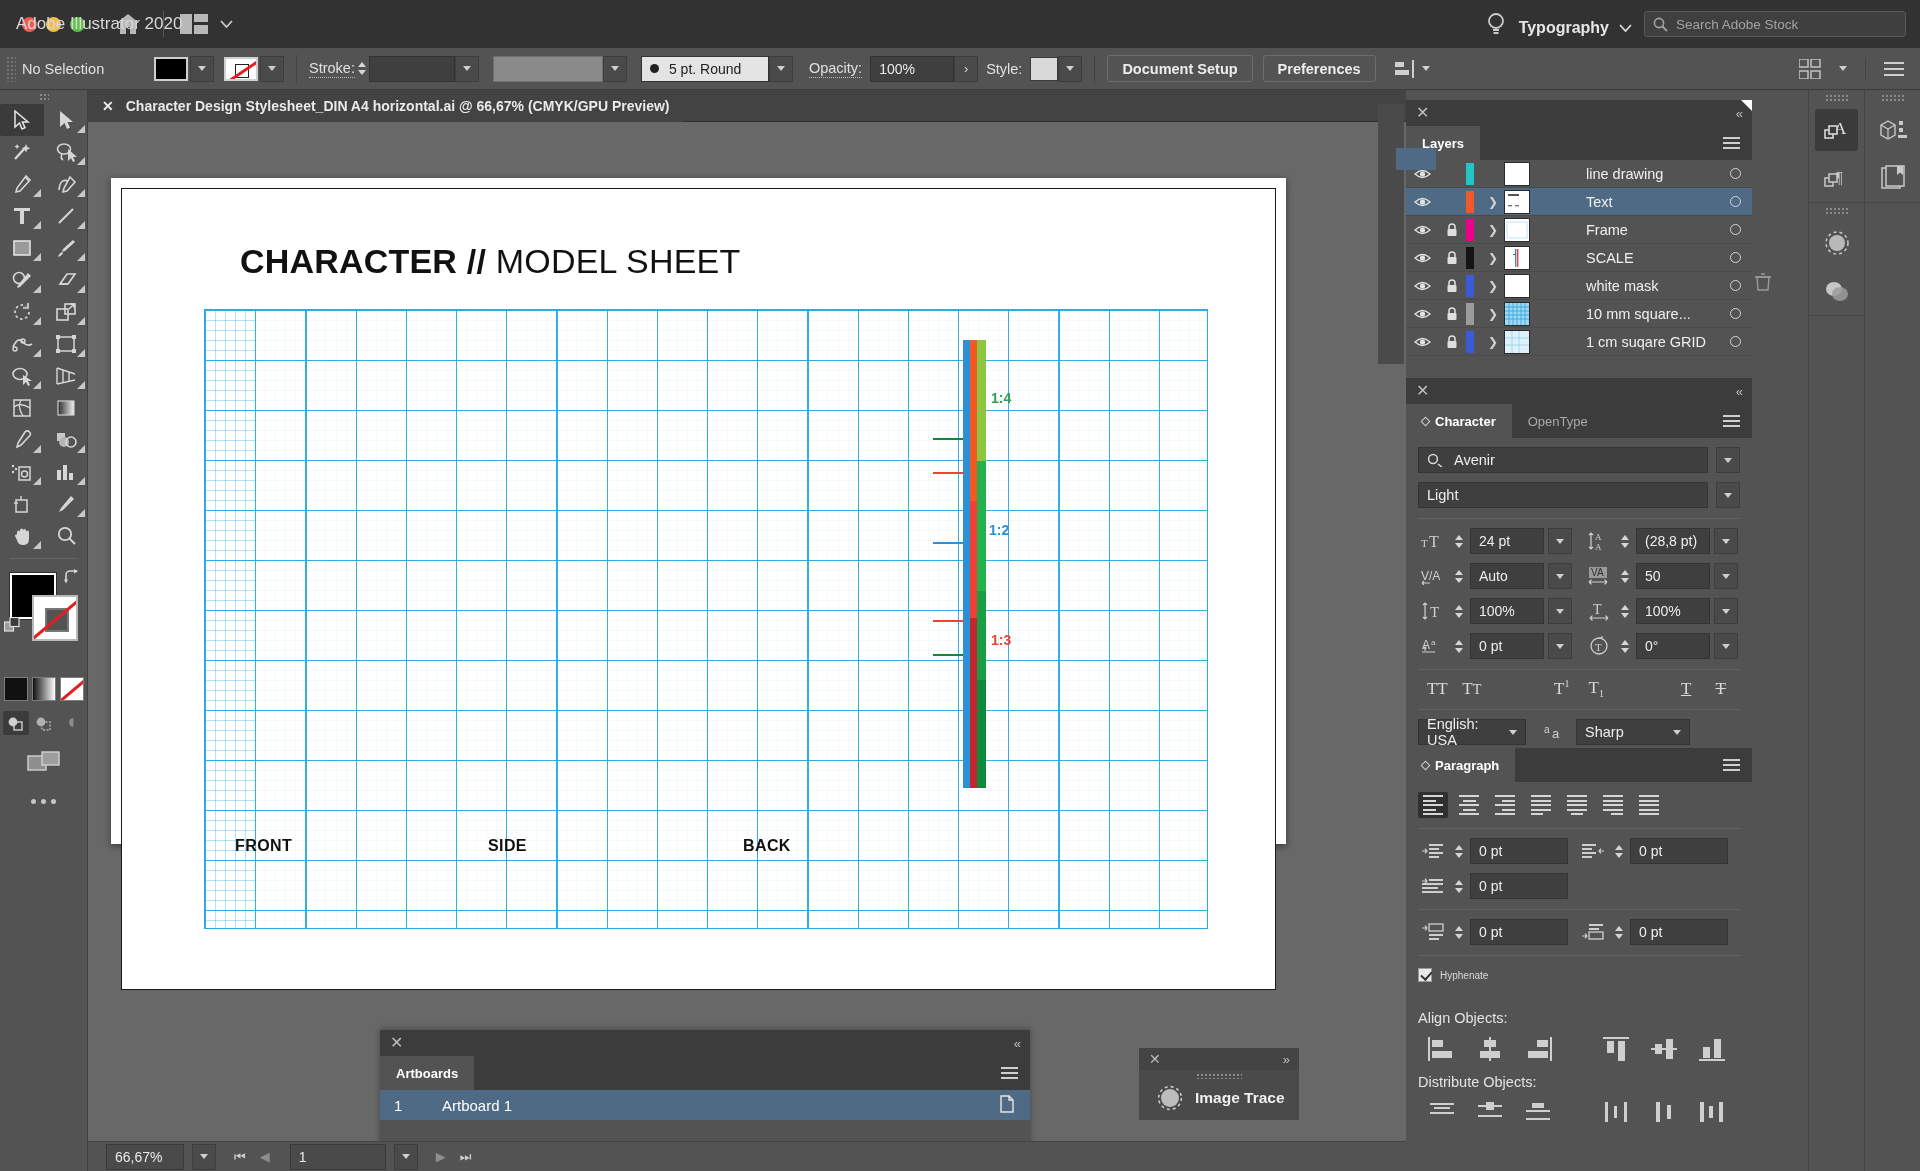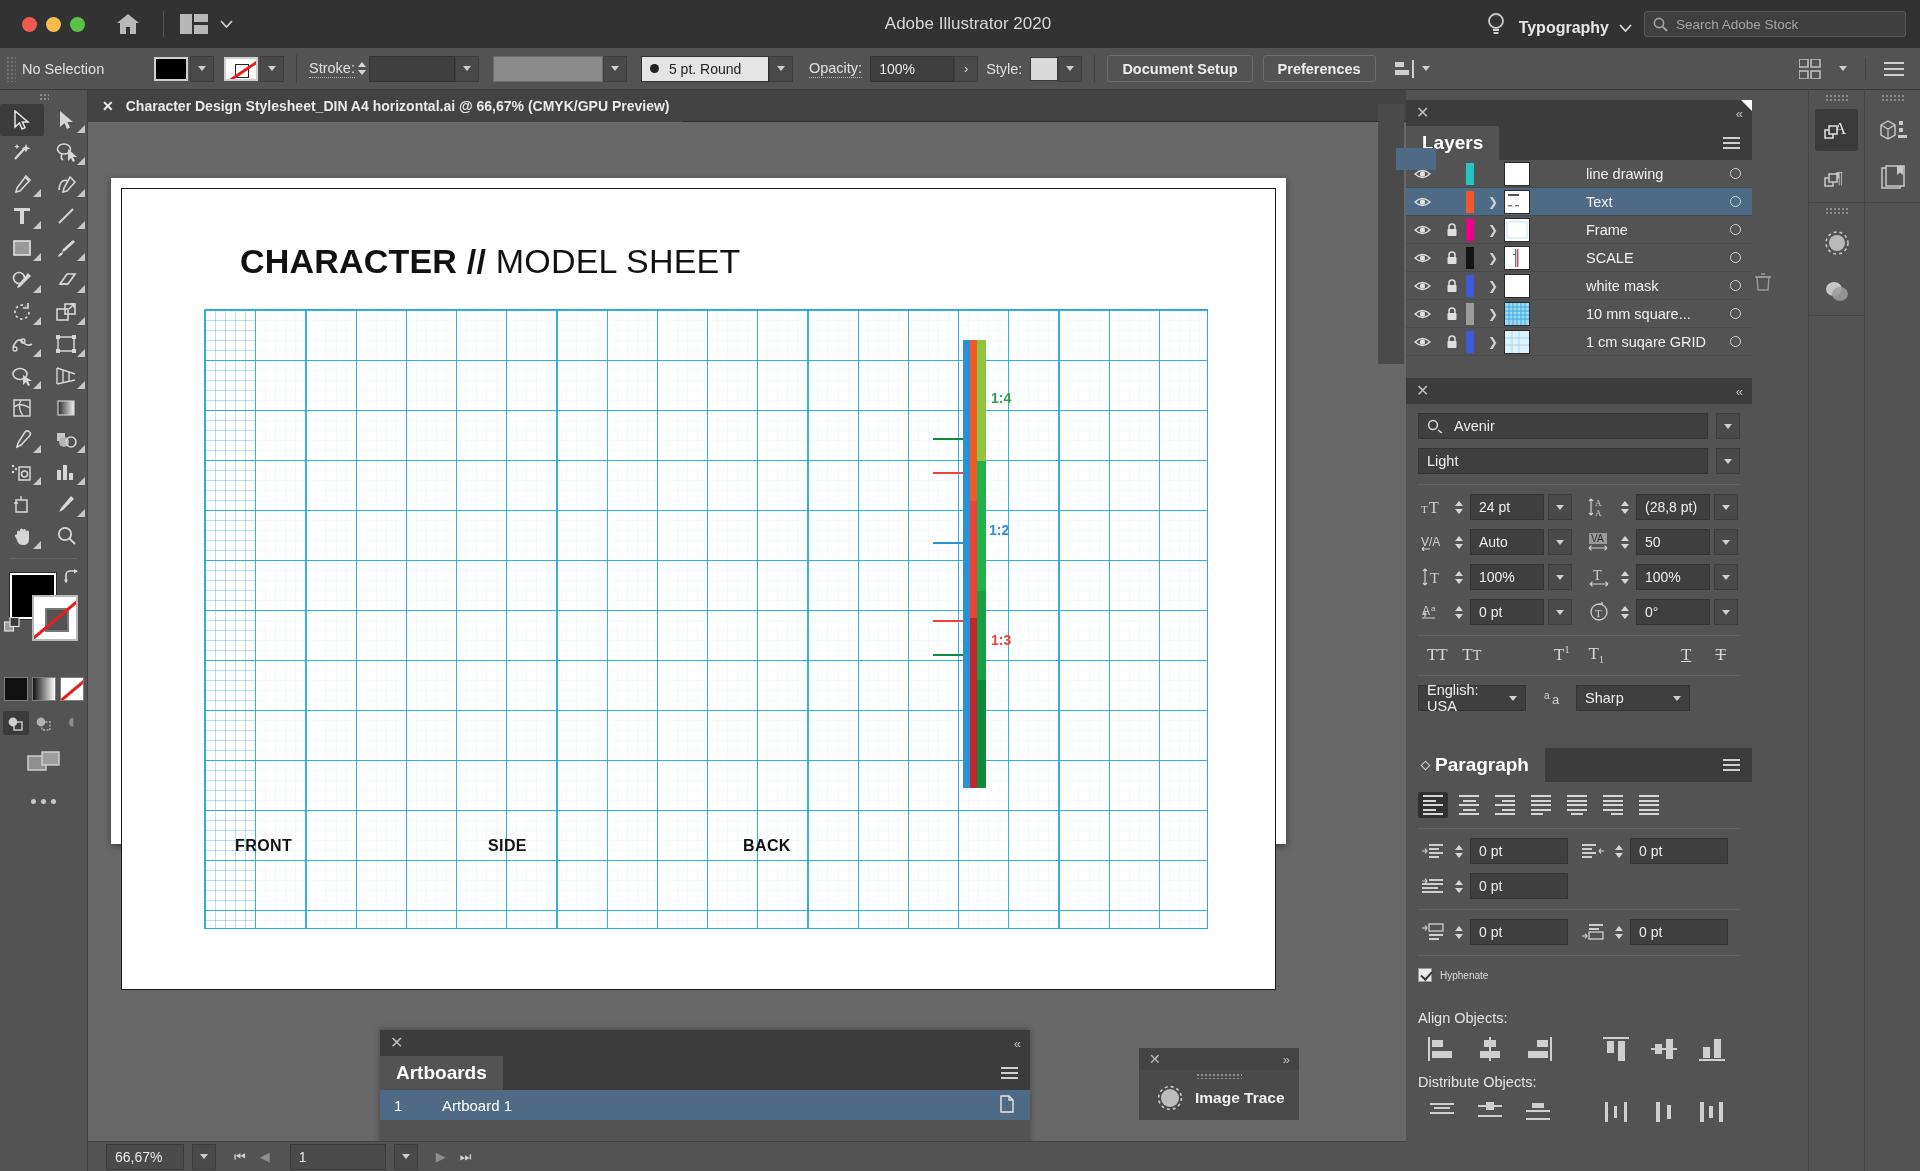--- a/index.html
+++ b/index.html
@@ -19,21 +19,21 @@
     background:#323232; display:flex; align-items:center;
   }
   .traffic { display:flex; gap:9px; margin-left:22px; }
   .dot { width:15px;height:15px;border-radius:50%; }
   .dot.r{background:#f05b50;} .dot.y{background:#f5bd4e;} .dot.g{background:#5bc147;}
   .home-ic { margin-left:30px; width:26px; height:24px; position:relative; }
   .home-ic svg{display:block;}
   .tb-sep{width:1px;height:26px;background:#555;margin:0 16px 0 22px;}
   .arrange-ic{display:flex;align-items:center;gap:12px;}
   .app-title {
-    position:absolute; left:16px; right:0; text-align:center;
+    position:absolute; left:16px; right:0; 
     font-size:17px; color:#d7d7d7; font-weight:400; pointer-events:none;
   }
   .tb-right { margin-left:auto; display:flex; align-items:center; gap:12px; padding-right:14px;}
   .bulb{width:22px;height:24px;}
   .workspace { display:flex;align-items:center;gap:10px; font-size:16px;font-weight:bold;color:#e6e6e6;margin-top:7px;}
   .stock-search {
     width:262px;height:26px;background:#3f3f3f;border:1px solid #5a5a5a;border-radius:3px;
     display:flex;align-items:center;gap:8px;padding:0 8px;color:#a3a3a3;font-size:13.5px;
   }
 
@@ -136,21 +136,21 @@
   
   .scales{position:absolute;left:756px;top:22px;width:36px;height:484px;}
   .bar{position:absolute;width:7px;}
   .sc-txt{position:absolute;font-size:14px;font-weight:bold;}
   .tick{position:absolute;height:1.5px;}
   .panel{position:absolute;background:#535353;}
   .panel-bar{height:26px;background:#3c3c3c;display:flex;align-items:center;justify-content:space-between;padding:0 10px;}
   .x-ic{font-size:16px;color:#bdbdbd;line-height:1;}
   .cc-ic{font-size:13px;color:#bdbdbd;letter-spacing:-1px;}
   .tabrow{height:34px;background:#3c3c3c;display:flex;align-items:stretch;}
-  .ptab{display:flex;align-items:center;gap:6px;padding:0 16px;font-size:19px;color:#a8a8a8;}
+  .ptab{display:flex;align-items:center;gap:6px;padding:0 16px;font-size:13px;color:#a8a8a8;}
   .ptab.active{background:#535353;color:#fff;font-weight:bold;}
   .diamond{width:7px;height:7px;border:1px solid #cfcfcf;transform:rotate(45deg);}
   .hamb{margin-left:auto;display:flex;flex-direction:column;gap:3px;justify-content:center;padding-right:12px;}
   .hamb i{width:17px;height:2px;background:#cfcfcf;display:block;}
 
   
   .layrow{height:28px;display:flex;align-items:center;border-bottom:1px solid #4a4a4a;font-size:14.5px;}
   .layrow.sel{background:#4e6a84;}
   .eye{width:32px;display:flex;justify-content:center;}
   .lockcell{width:28px;display:flex;justify-content:center;}
@@ -902,20 +902,34 @@
           </span>
       </div>
     </div>
   </div>
 
   <div class="panel" style="left:1406px;top:378px;width:346px;height:350px">
     <div class="panel-bar">
       <span class="x-ic">✕</span>
       <span class="cc-ic">«</span>
     </div>
+    <div class="tabrow">
+      <div class="ptab active">
+        <span class="diamond"></span>
+        <span>Character</span>
+      </div>
+      <div class="ptab">
+        <span>OpenType</span>
+      </div>
+      <div class="hamb">
+          <i></i>
+          <i></i>
+          <i></i>
+        </div>
+    </div>
 
     <div class="crow">
       <div class="cselect" style="flex:1">
         <span style="display:flex;align-items:center;gap:10px">
           <svg width="17" height="14" viewBox="0 0 17 14">
               <circle cx="6" cy="6" r="4.4" fill="none" stroke="#d8d8d8" stroke-width="1.5"></circle>
               <path d="M11 11 L15 14" stroke="#d8d8d8" stroke-width="1.5"></path>
             </svg>
           <span>Avenir</span>
         </span>

